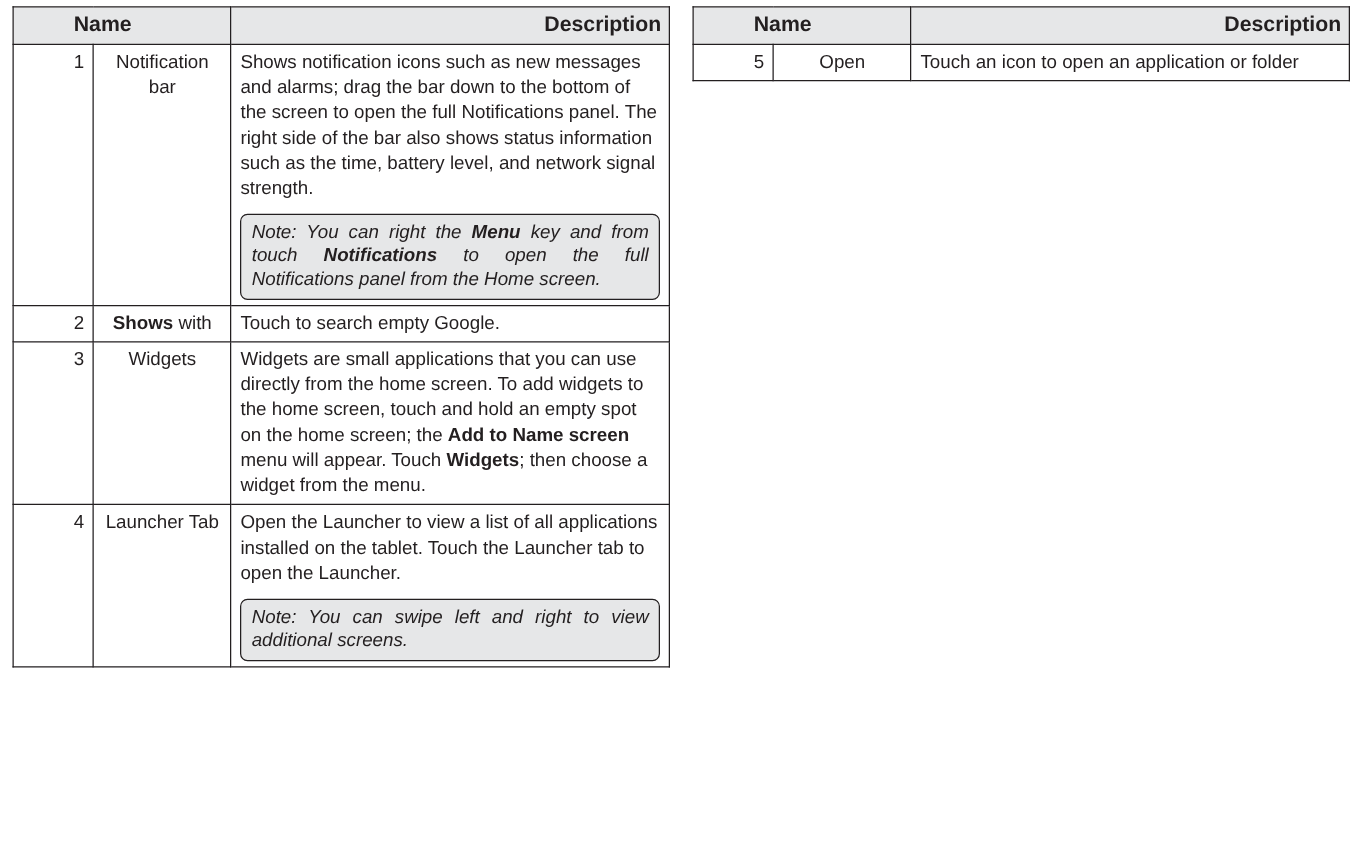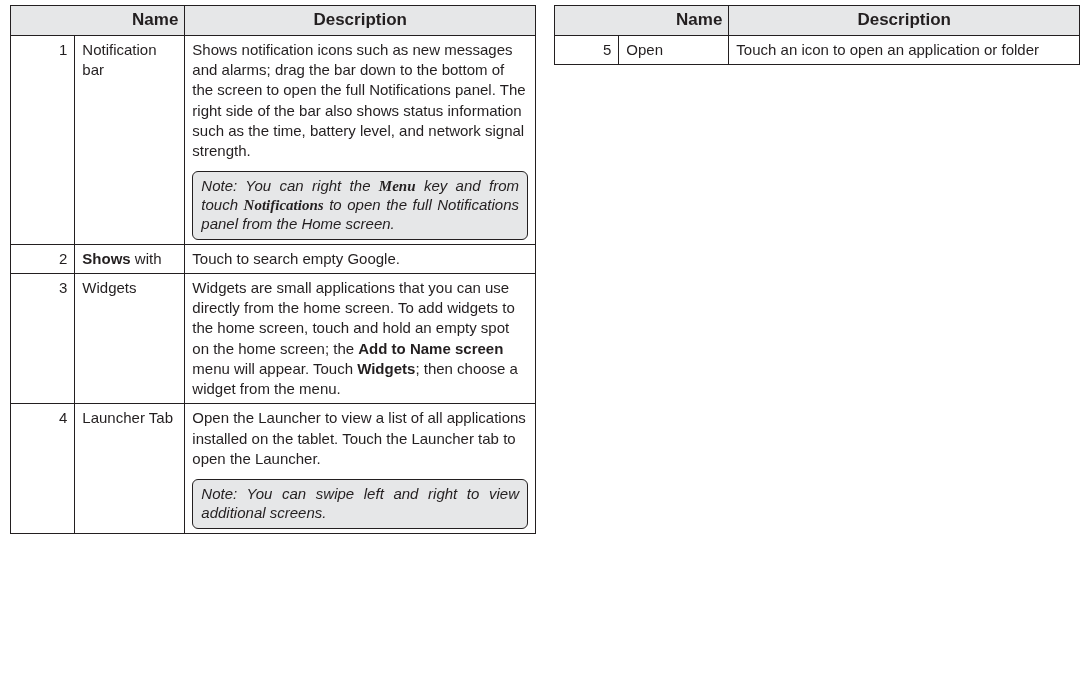--- a/index.html
+++ b/index.html
@@ -17,45 +17,45 @@
     flex: 1;
   }
   table {
     border-collapse: collapse;
     width: 100%;
   }
   th, td {
     border: 1px solid #231f20;
     padding: 4px 7px;
     vertical-align: top;
-    text-align: left;
+    text-align: center;
     line-height: 1.35;
   }
   th {
     background: #e6e7e8;
-    text-align: center;
+    text-align: right;
     font-weight: 700;
     font-stretch: condensed;
     font-family: "Arial Narrow", "Myriad Pro Condensed", sans-serif;
     font-size: 17px;
     padding: 3px 6px;
   }
-  .num-col { width: 24px; text-align: right; padding-left: 48px; }
+  .num-col { width: 24px; text-align: left; padding-left: 48px; }
   .name-col { width: 110px; }
   .note {
     background: #e6e7e8;
     border: 1px solid #231f20;
     border-radius: 6px;
     padding: 5px 8px;
     margin-top: 10px;
     font-style: italic;
     text-align: justify;
     line-height: 1.25;
   }
-  .note b { font-weight: 700; font-family: Liberation Serif, serif; }
+  .note b { font-weight: 700; }
   .desc { text-align: left; }
   b { font-weight: 700; }
 </style>
 </head>
 <body>
 
 <div class="col">
   <table>
     <thead>
       <tr>

